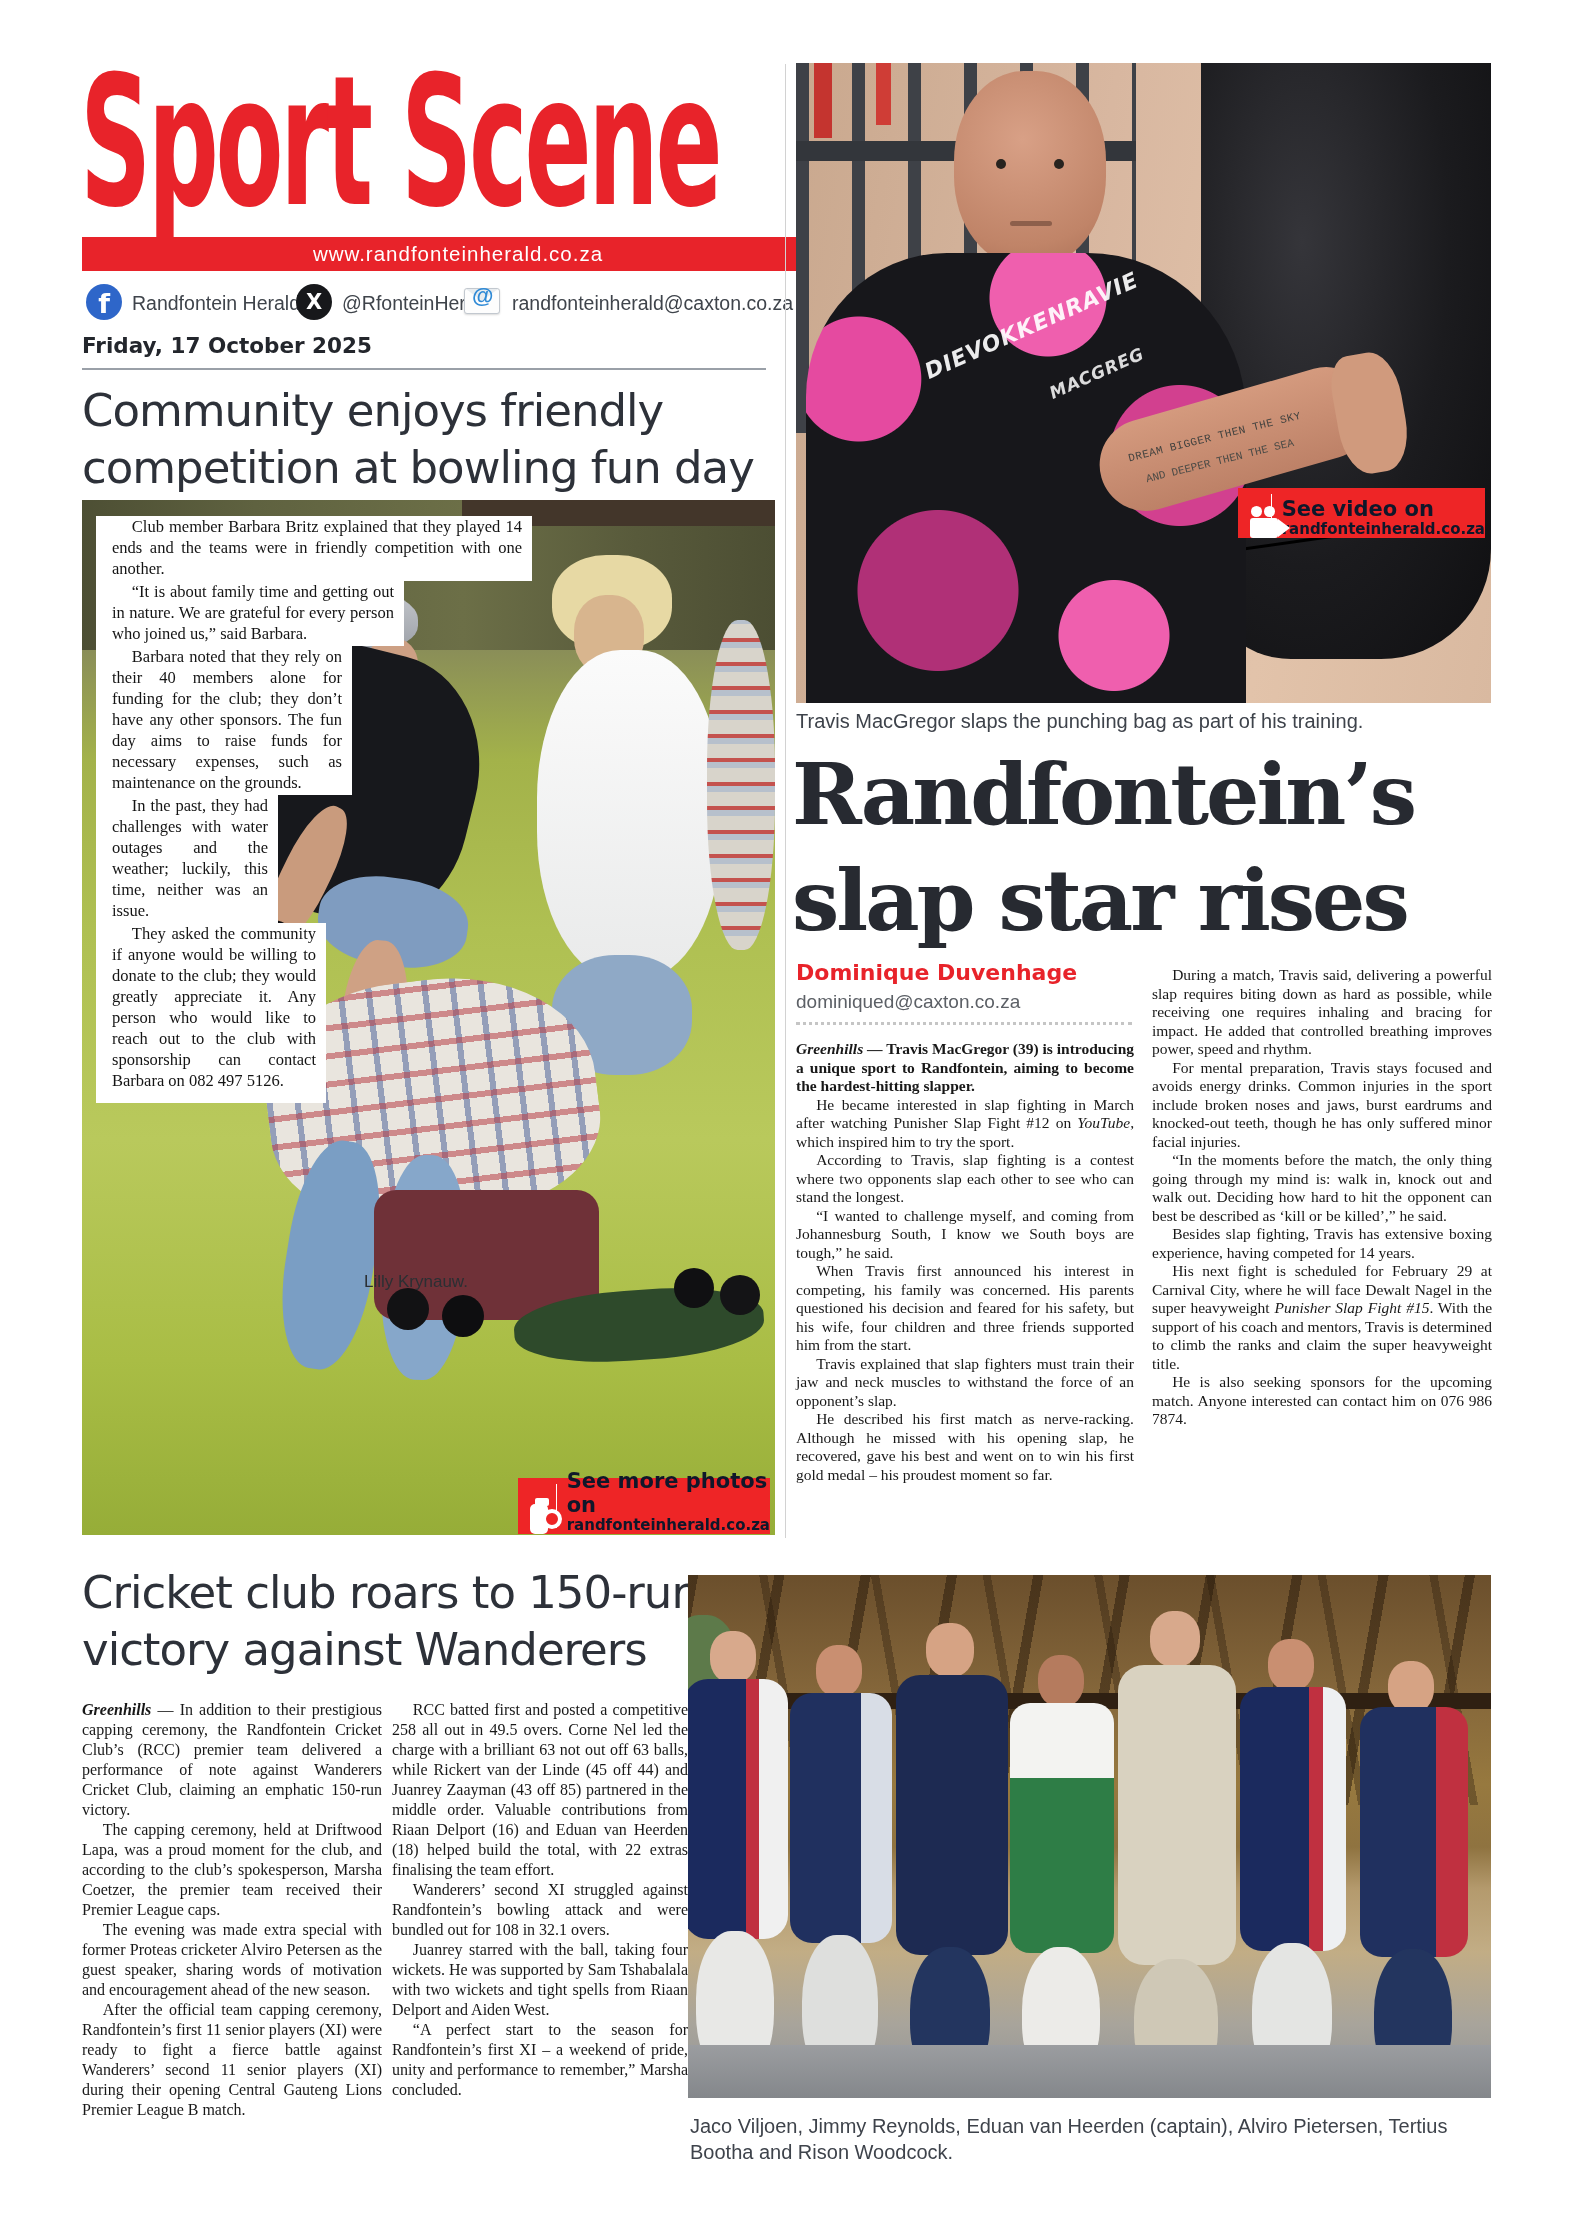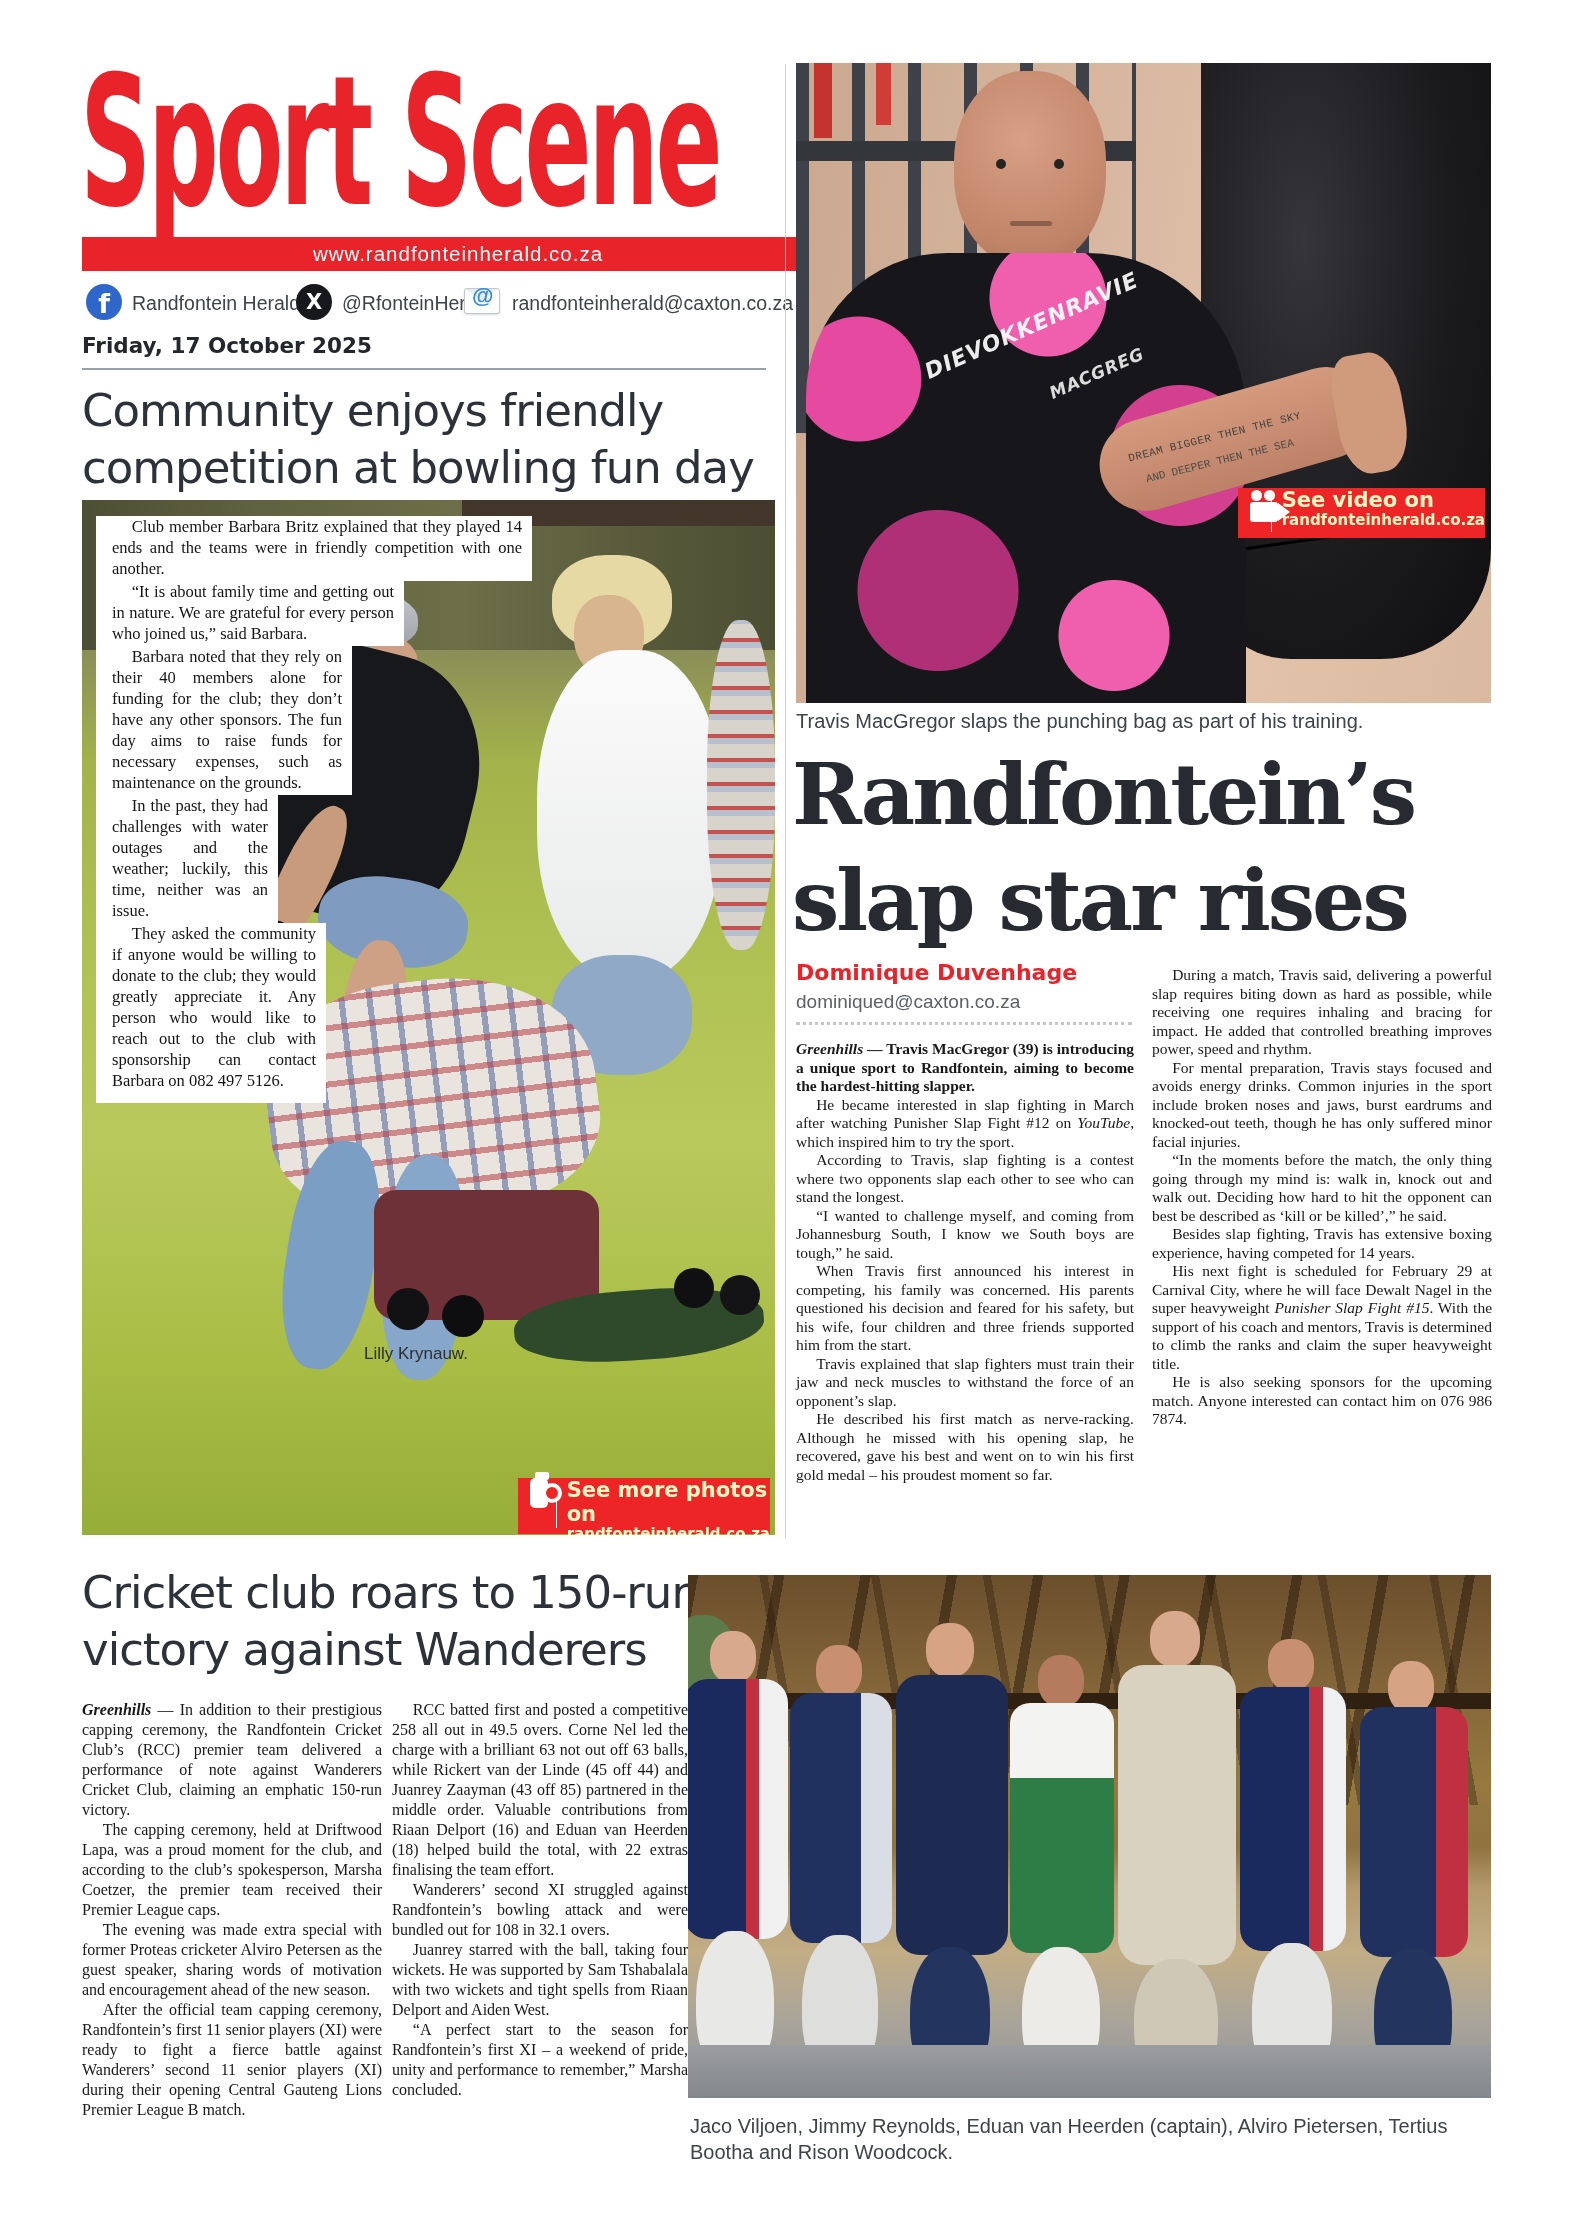--- a/index.html
+++ b/index.html
@@ -49,21 +49,21 @@
 
   
   #slap-photo{left:796px;top:63px;width:695px;height:640px;background:
     linear-gradient(100deg,#c9a88e 0,#d8b7a0 40%,#e2c3aa 70%,#d9b9a0 100%)}
 
   
   #cric-photo{left:688px;top:1575px;width:803px;height:523px;background:
     linear-gradient(180deg,#6b4f2c 0,#84663a 22%,#97793f 40%,#8f7340 52%,#b49a6d 60%,#c2ad85 72%,#a8a49b 86%,#8e9094 100%)}
 
   
-  .badge{position:absolute;background:#ee2526;display:flex;align-items:flex-start;color:#fef9c3}
+  .badge{position:absolute;background:#ee2526;display:flex;align-items:flex-end;color:#0f172a}
   .badge .sep{width:3px;background:#fff;align-self:stretch;margin:6px 10px 6px 8px}
   .badge .l1{font-family:"DejaVu Sans",sans-serif;font-weight:bold;font-size:21px;line-height:24px}
   .badge .l2{font-family:"DejaVu Sans",sans-serif;font-weight:bold;font-size:15px;line-height:17px}
   .cam{position:relative;width:44px;height:30px;background:#fff;border-radius:5px;margin-left:12px}
   .cam:before{content:"";position:absolute;left:5px;top:-6px;width:14px;height:8px;background:#fff;border-radius:2px}
   .cam .lens{position:absolute;left:12px;top:5px;width:20px;height:20px;border-radius:50%;
     background:#ee2526;border:4px solid #fff;box-shadow:0 0 0 2px #ee2526 inset}
   .vcam{position:relative;width:42px;height:34px;margin-left:12px}
   .vcam .body{position:absolute;left:0;bottom:0;width:28px;height:20px;background:#fff;border-radius:3px}
   .vcam .lens{position:absolute;left:28px;bottom:1px;width:0;height:0;
@@ -157,21 +157,21 @@
           <p>Barbara noted that they rely on their 40 members alone for funding for the club; they don’t have any other sponsors. The fun day aims to raise funds for necessary expenses, such as maintenance on the grounds.</p>
         </div>
       <div class="seg" style="width:182px">
           <p>In the past, they had challenges with water outages and the weather; luckily, this time, neither was an issue.</p>
         </div>
       <div class="seg" style="width:230px;padding-bottom:12px">
           <p>They asked the community if anyone would be willing to donate to the club; they would greatly appreciate it. Any person who would like to reach out to the club with sponsorship can contact Barbara on 082 497 5126.</p>
         </div>
     </div>
 
-    <div class="ph-el" style="left:282px;top:844px;font-size:17px;color:#2b2f33">Lilly Krynauw.</div>
+    <div class="ph-el" style="left:282px;top:772px;font-size:17px;color:#2b2f33">Lilly Krynauw.</div>
 
     <div class="badge" style="left:436px;top:978px;width:252px;height:56px">
       <div class="cam">
           <div class="lens"></div>
         </div>
       <div class="sep"></div>
       <div>
         <div class="l1">See more photos on</div>
         <div class="l2">randfonteinherald.co.za</div>
       </div>

